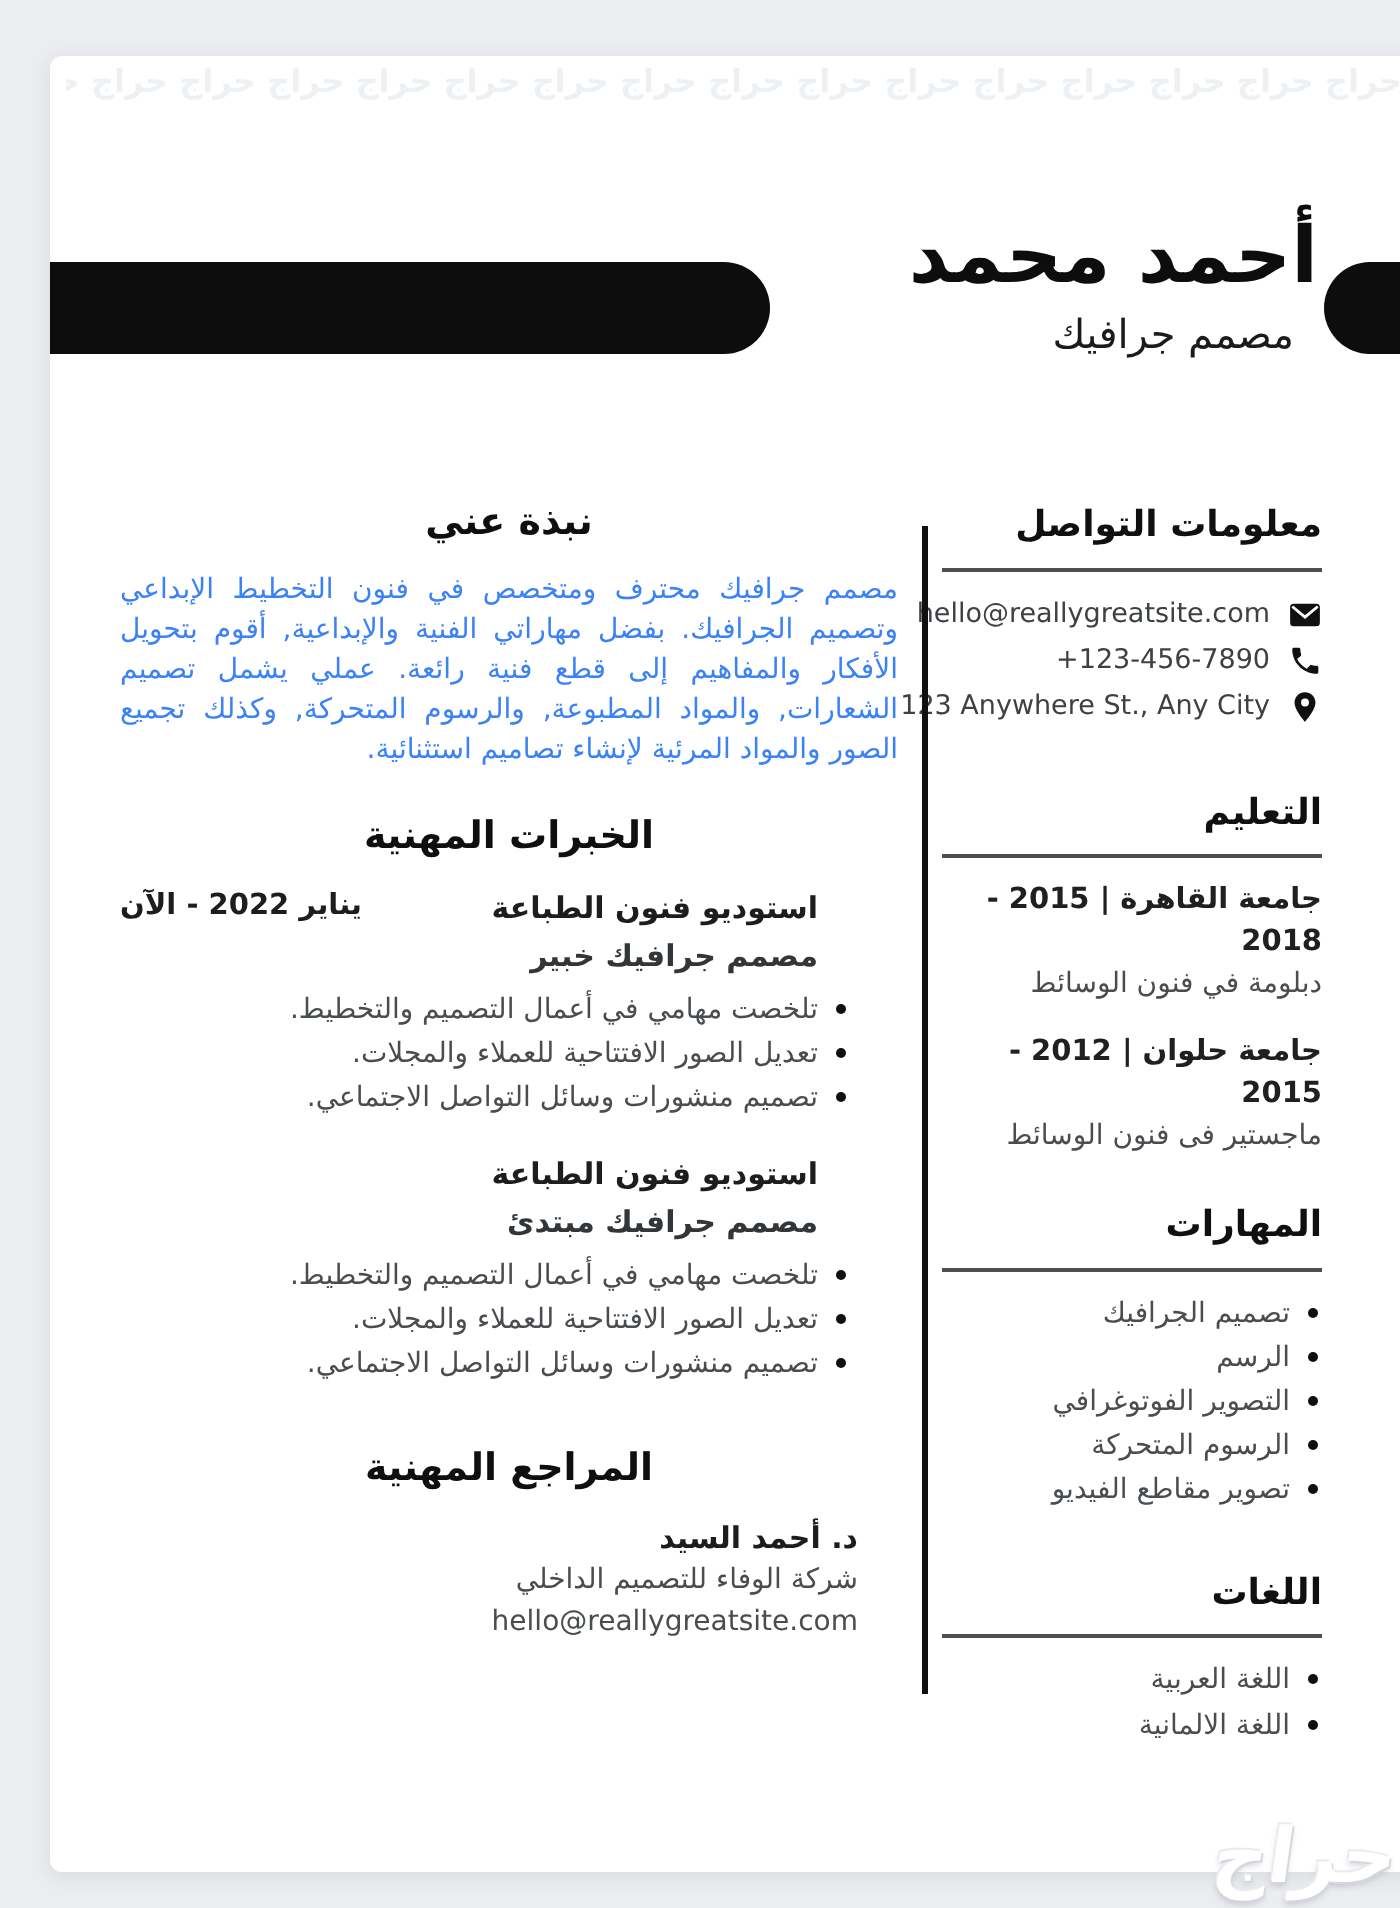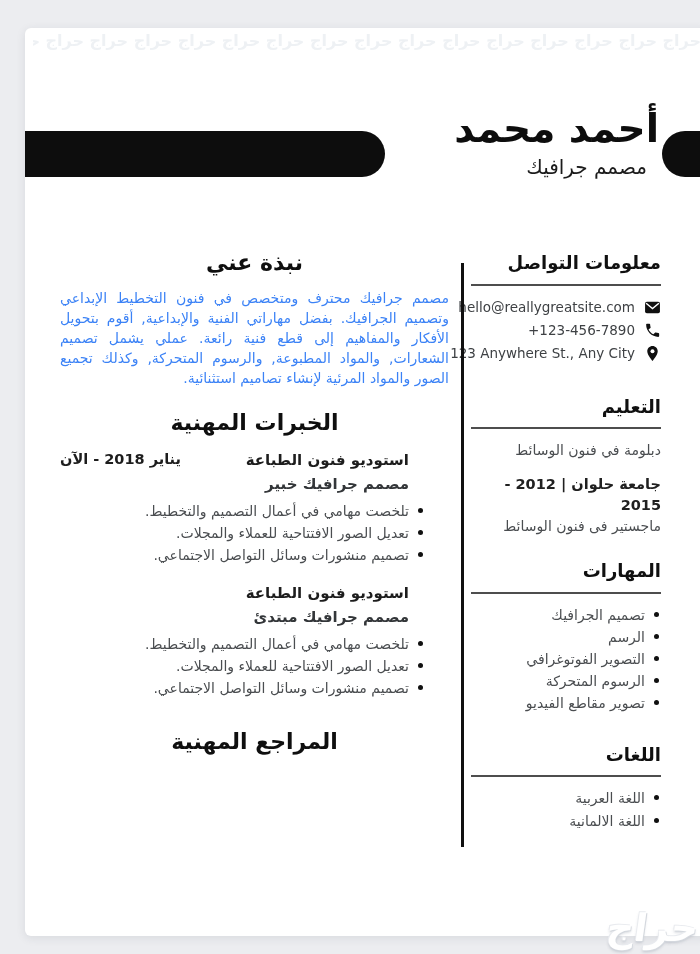--- a/index.html
+++ b/index.html
@@ -77,21 +77,21 @@
   ul.dotlist li {
     position:relative; padding-right:16px; text-align:right;
     font-size:14px; color:#4a4d50; line-height:22px;
   }
   ul.dotlist li::before {
     content:""; position:absolute; right:2px; top:8px;
     width:5px; height:5px; border-radius:50%; background:#101010;
   }
   .languages ul.dotlist li { line-height:23px; }
 
-  h2.main-title { text-align:center; font-size:22px; font-weight:800; color:#0f0f0f; }
+  h2.main-title { text-align:center; font-size:19px; font-weight:800; color:#0f0f0f; }
   .about h2 { margin-top:5px; margin-bottom:13px; }
   .about-p {
     font-size:14px; color:#3b82f6; line-height:20px;
     text-align:justify; text-align-last:right;
   }
   .exp h2 { margin-top:22px; margin-bottom:16px; }
   .job { padding-right:24px; }
   .job + .job { margin-top:18px; }
   .job-head { display:flex; justify-content:space-between; align-items:flex-start; padding-right:16px; }
   .company { font-size:15px; font-weight:700; color:#1d1d1d; }
@@ -163,20 +163,21 @@
             </span>
             <span class="c-text ltr">123 Anywhere St., Any City</span>
           </div>
         </div>
       </section>
 
       <section class="side-sec education">
         <h3 class="side-title">التعليم</h3>
         <div class="rule"></div>
         <div class="edu-entry">
+          <div class="edu-school">جامعة القاهرة |  2015 - 2018</div>
           <div class="edu-degree">دبلومة في فنون الوسائط</div>
         </div>
         <div class="edu-entry">
           <div class="edu-school">جامعة حلوان |  2012 - 2015</div>
           <div class="edu-degree">ماجستير فى فنون الوسائط</div>
         </div>
       </section>
 
       <section class="side-sec skills">
         <h3 class="side-title">المهارات</h3>
@@ -209,21 +210,21 @@
         <h2 class="main-title">نبذة عني</h2>
         <p class="about-p">مصمم جرافيك محترف ومتخصص في فنون التخطيط الإبداعي وتصميم الجرافيك. بفضل مهاراتي الفنية والإبداعية, أقوم بتحويل الأفكار والمفاهيم إلى قطع فنية رائعة. عملي يشمل تصميم الشعارات, والمواد المطبوعة, والرسوم المتحركة, وكذلك تجميع الصور والمواد المرئية لإنشاء تصاميم استثنائية.</p>
       </section>
 
       <section class="exp">
         <h2 class="main-title">الخبرات المهنية</h2>
 
         <div class="job">
           <div class="job-head">
             <span class="company">استوديو فنون الطباعة</span>
-            <span class="period">يناير 2018 - الآن</span>
+            <span class="period">يناير 2022 - الآن</span>
           </div>
           <div class="role">مصمم جرافيك خبير</div>
           <ul class="dotlist">
             <li>تلخصت مهامي في أعمال التصميم والتخطيط.</li>
             <li>تعديل الصور الافتتاحية للعملاء والمجلات.</li>
             <li>تصميم منشورات وسائل التواصل الاجتماعي.</li>
           </ul>
         </div>
 
         <div class="job">
@@ -234,19 +235,24 @@
           <ul class="dotlist">
             <li>تلخصت مهامي في أعمال التصميم والتخطيط.</li>
             <li>تعديل الصور الافتتاحية للعملاء والمجلات.</li>
             <li>تصميم منشورات وسائل التواصل الاجتماعي.</li>
           </ul>
         </div>
       </section>
 
       <section class="refs">
         <h2 class="main-title">المراجع المهنية</h2>
+        <div class="ref-block">
+          <div class="ref-name">د. أحمد السيد</div>
+          <div class="ref-company">شركة الوفاء للتصميم الداخلي</div>
+          <div class="ref-email ltr">hello@reallygreatsite.com</div>
+        </div>
       </section>
 
     </main>
   </div>
 </div>
 
 <div class="wm-bottom">حراج</div>
 
 </body></html>

